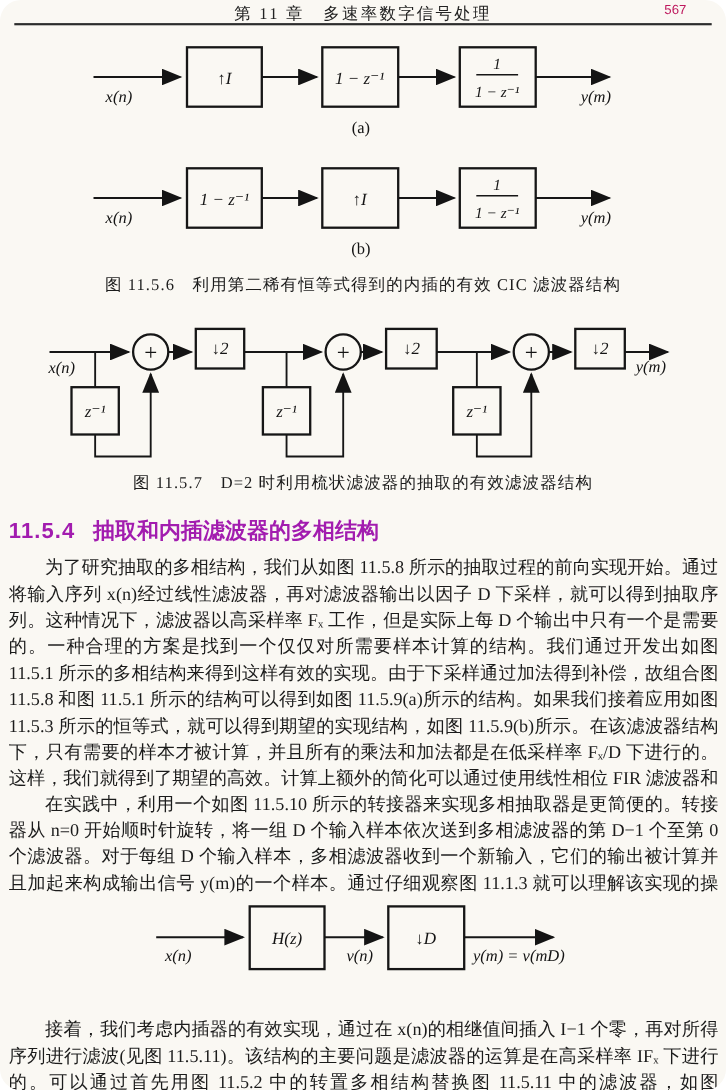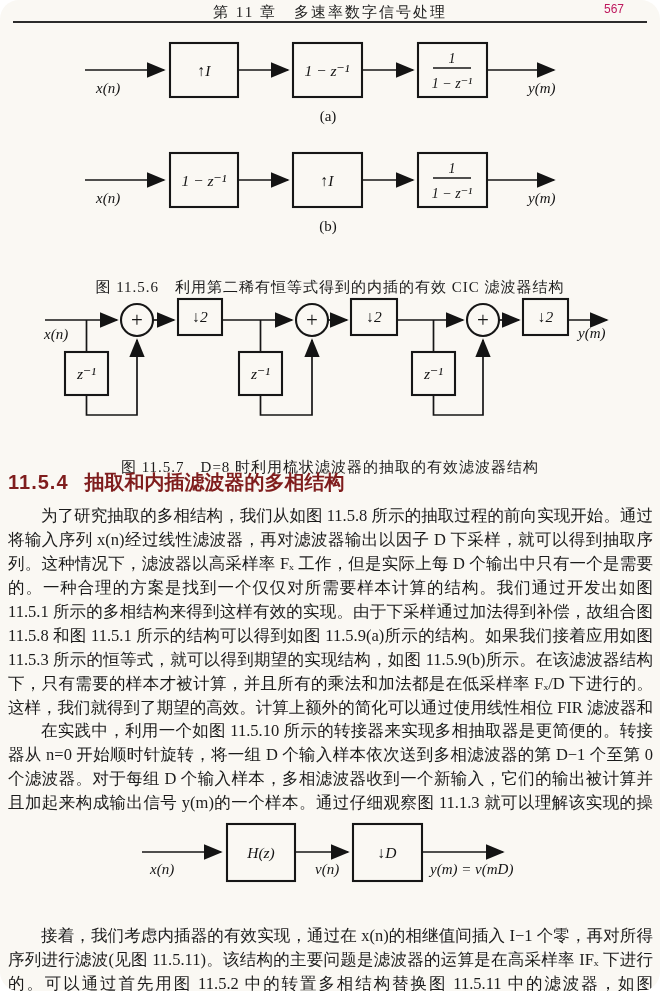--- a/index.html
+++ b/index.html
@@ -19,26 +19,26 @@
     font-family:"Liberation Sans","DejaVu Sans",sans-serif;
     font-size:12px; color:#be185d;
   }
   .hdr-rule{
     position:absolute; top:21px; left:13px; width:634px; height:2px;
     background:#2c2c2c; border:none;
   }
   .fig{ position:absolute; left:0; width:660px; }
   .caption{
     position:absolute; left:0; width:660px; text-align:center;
-    font-size:15px; color:#1c1c1c; letter-spacing:1px;margin-top:28px;
+    font-size:15px; color:#1c1c1c; letter-spacing:1px;
   }
   .sec-head{
     position:absolute; top:469px; left:8px; width:644px;
     font-family:"Liberation Sans","DejaVu Sans",sans-serif;
-    font-weight:bold; font-size:20px; color:#7f1d1d;
+    font-weight:bold; font-size:20px; color:#a21caf;
   }
   .sec-head .sec-num{ margin-right:16px; letter-spacing:1px; }
   .body-p{
     position:absolute; left:8px; width:645px; margin:0;
     font-size:16.5px; line-height:24px; text-align:justify;
     text-indent:2em; color:#1b1b1b; overflow:hidden;
   }
   #p1{ top:504px; height:216px; }
   #p2{ top:719px; height:96px; }
   #p3{ top:924px; height:72px; }
@@ -148,21 +148,21 @@
     <text class="plus" x="483" y="36">+</text>
     <line class="ln" x1="499" y1="29" x2="519" y2="29" marker-end="url(#m3)"></line>
     <rect class="blk" x="523" y="8" width="45" height="36"></rect>
     <text class="boxlbl" x="545.5" y="31">↓2</text>
     <line class="ln" x1="568" y1="29" x2="607" y2="29" marker-end="url(#m3)"></line>
 
     <text class="lbl" x="44" y="48">x(n)</text>
     <text class="lbl" x="578" y="47">y(m)</text>
   </svg>
 
-  <div class="caption" style="top:430px">图 11.5.7　D=8 时利用梳状滤波器的抽取的有效滤波器结构</div>
+  <div class="caption" style="top:430px">图 11.5.7　D=2 时利用梳状滤波器的抽取的有效滤波器结构</div>
 
   <div class="sec-head">
     <span class="sec-num">11.5.4</span><span>抽取和内插滤波器的多相结构</span>
   </div>
 
   <p class="body-p" id="p1">为了研究抽取的多相结构，我们从如图 11.5.8 所示的抽取过程的前向实现开始。通过将输入序列 x(n)经过线性滤波器，再对滤波器输出以因子 D 下采样，就可以得到抽取序列。这种情况下，滤波器以高采样率 Fₓ 工作，但是实际上每 D 个输出中只有一个是需要的。一种合理的方案是找到一个仅仅对所需要样本计算的结构。我们通过开发出如图 11.5.1 所示的多相结构来得到这样有效的实现。由于下采样通过加法得到补偿，故组合图 11.5.8 和图 11.5.1 所示的结构可以得到如图 11.5.9(a)所示的结构。如果我们接着应用如图 11.5.3 所示的恒等式，就可以得到期望的实现结构，如图 11.5.9(b)所示。在该滤波器结构下，只有需要的样本才被计算，并且所有的乘法和加法都是在低采样率 Fₓ/D 下进行的。这样，我们就得到了期望的高效。计算上额外的简化可以通过使用线性相位 FIR 滤波器和利用冲激响应的对称性得到。</p>
   <p class="body-p" id="p2">在实践中，利用一个如图 11.5.10 所示的转接器来实现多相抽取器是更简便的。转接器从 n=0 开始顺时针旋转，将一组 D 个输入样本依次送到多相滤波器的第 D−1 个至第 0 个滤波器。对于每组 D 个输入样本，多相滤波器收到一个新输入，它们的输出被计算并且加起来构成输出信号 y(m)的一个样本。通过仔细观察图 11.1.3 就可以理解该实现的操作。</p>
 
   <svg class="fig" style="top:816px" width="660" height="78">
     <defs>

